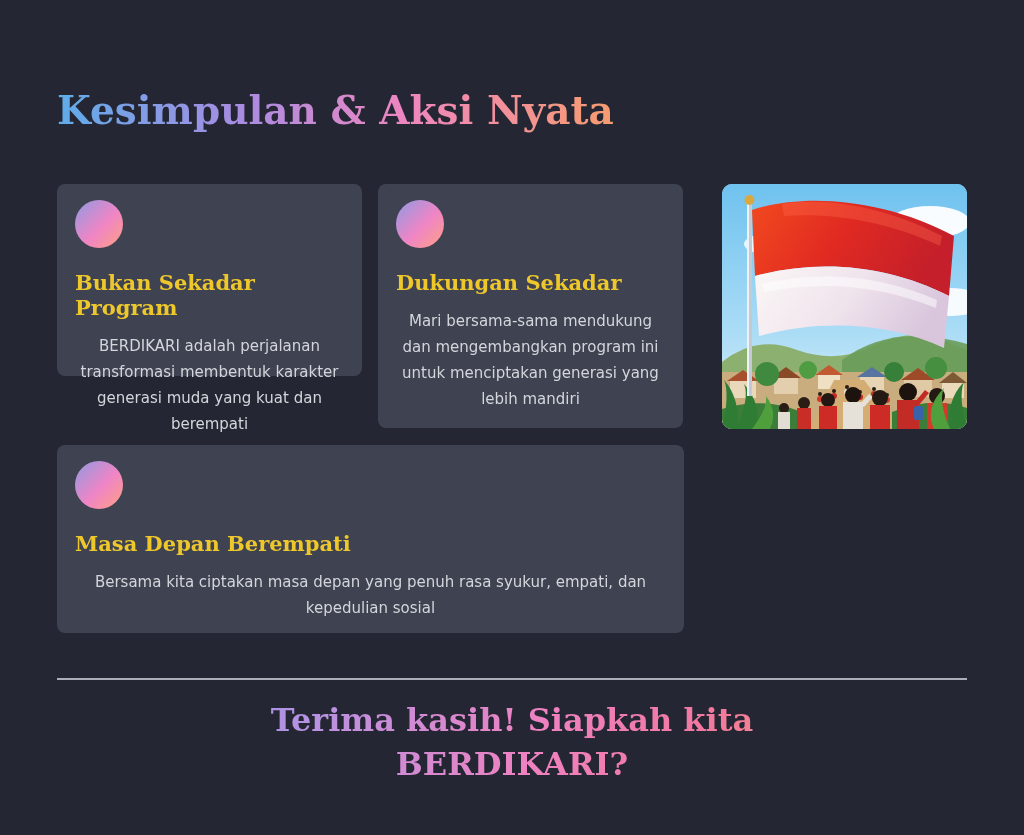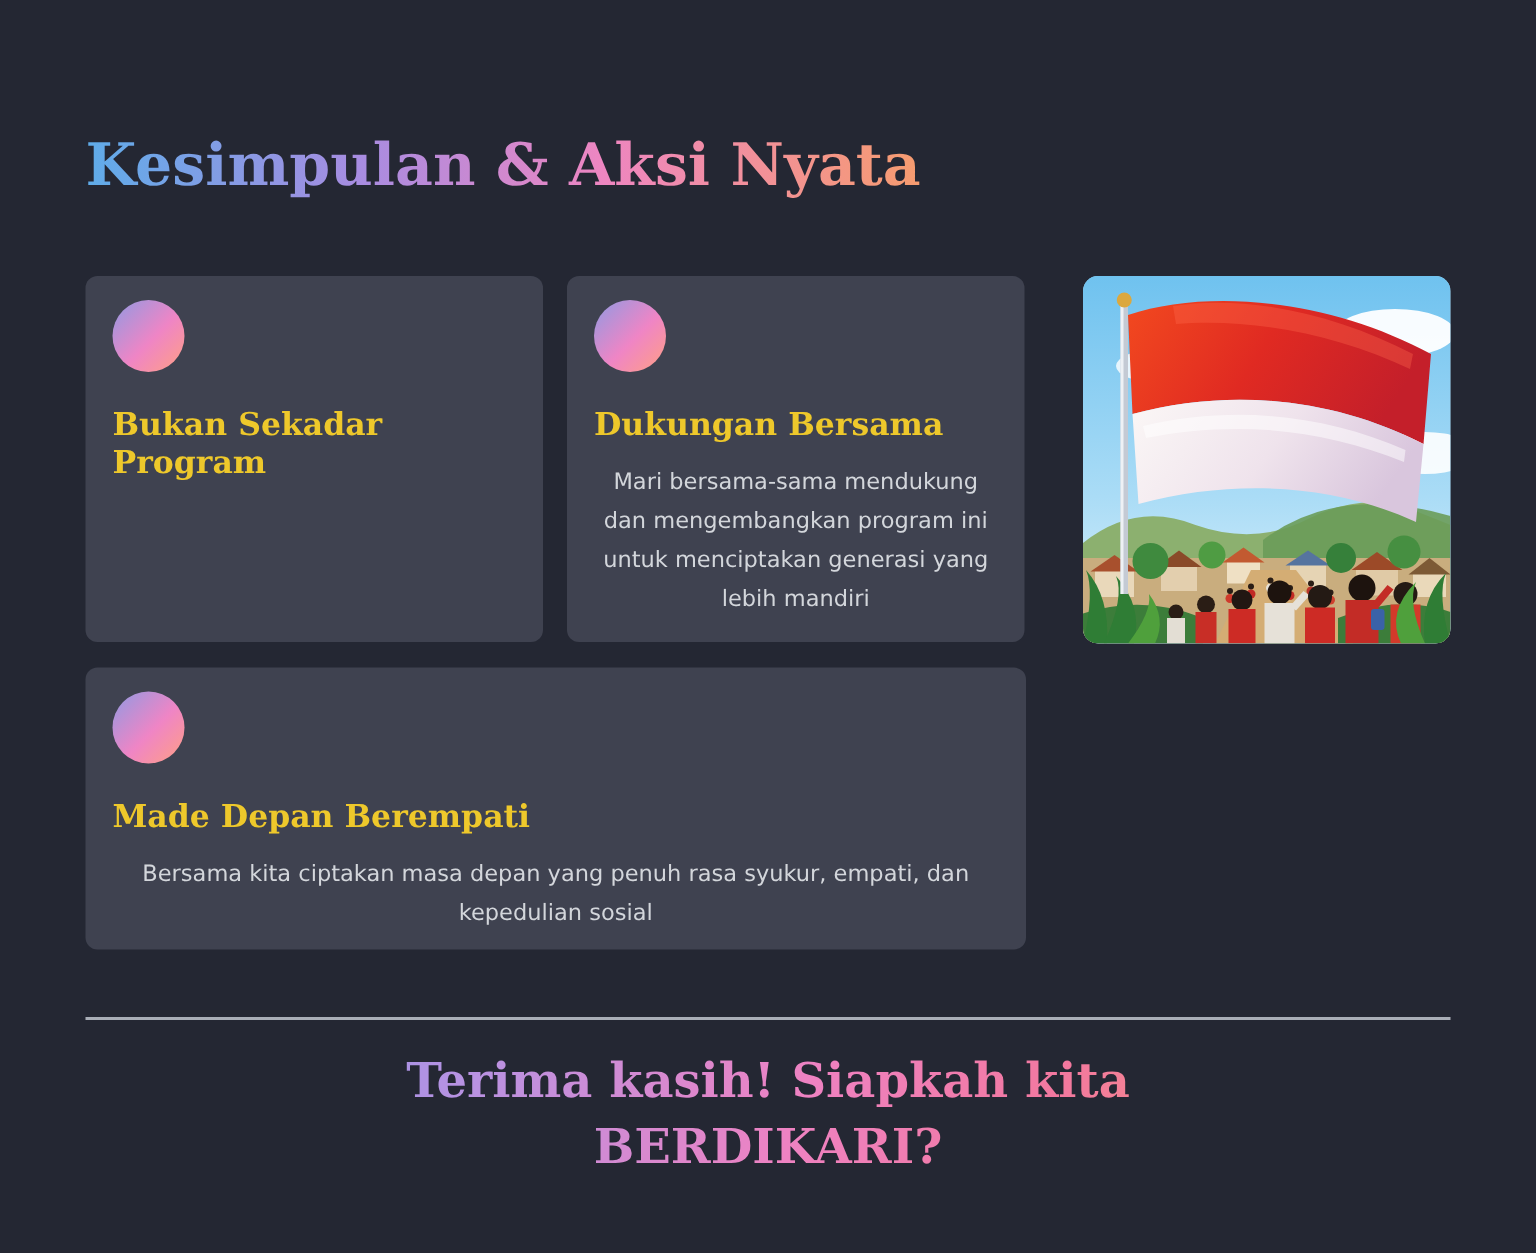--- a/index.html
+++ b/index.html
@@ -20,21 +20,21 @@
     color:transparent;
   }
 
   .card{
     position:absolute;
     background:#3f4250;
     border-radius:8px;
     padding:16px 18px;
     box-sizing:border-box;
   }
-  .card-1{left:57px;top:136px;width:305px;height:244px;}
+  .card-1{left:57px;top:136px;width:305px;height:192px;}
   .card-2{left:378px;top:136px;width:305px;height:244px;}
   .card-3{left:57px;top:397px;width:627px;height:188px;}
 
   .grad-circle{
     width:48px;height:48px;border-radius:50%;
     background:linear-gradient(135deg,#8f9ae3 0%,#ef85c5 55%,#ffa083 100%);
   }
   .card-title{
     margin:22px 0 0 0;
     font-family:"DejaVu Serif","Liberation Serif",serif;
@@ -84,25 +84,26 @@
 </head>
 <body>
 
 <div class="slide">
 
   <h1 class="page-title">Kesimpulan &amp; Aksi Nyata</h1>
 
   <div class="card card-1">
     <div class="grad-circle"></div>
     <h2 class="card-title">Bukan Sekadar Program</h2>
+    <p class="card-body">BERDIKARI adalah perjalanan transformasi membentuk karakter generasi muda yang kuat dan berempati</p>
   </div>
 
   <div class="card card-2">
     <div class="grad-circle"></div>
-    <h2 class="card-title">Dukungan Bersama</h2>
+    <h2 class="card-title">Dukungan Sekadar</h2>
     <p class="card-body">Mari bersama-sama mendukung dan mengembangkan program ini untuk menciptakan generasi yang lebih mandiri</p>
   </div>
 
   <div class="photo" role="img" aria-label="Illustration of the Indonesian red-and-white flag on a pole waving over a village with children in red shirts">
     <svg width="245" height="245" viewBox="0 0 245 245" xmlns="http://www.w3.org/2000/svg">
       <defs>
         <linearGradient id="sky" x1="0" y1="0" x2="0" y2="1">
           <stop offset="0" stop-color="#6fc2ef"></stop>
           <stop offset="0.6" stop-color="#aadcf6"></stop>
           <stop offset="1" stop-color="#dff2fb"></stop>
@@ -206,21 +207,21 @@
 
       <path d="M30 26 C85 8 165 16 232 52 L227 112 C168 82 100 74 33 92 Z" fill="url(#redflag)"></path>
       <path d="M33 92 C100 74 168 82 227 112 L222 164 C170 140 104 134 37 152 Z" fill="url(#whiteflag)"></path>
       <path d="M60 20 C110 12 170 26 220 52 L218 62 C168 38 110 28 62 32 Z" fill="#ff6a4e" opacity="0.35"></path>
       <path d="M40 100 C100 86 160 92 215 116 L214 124 C160 102 102 96 42 108 Z" fill="#ffffff" opacity="0.5"></path>
     </svg>
   </div>
 
   <div class="card card-3">
     <div class="grad-circle"></div>
-    <h2 class="card-title">Made Depan Berempati</h2>
+    <h2 class="card-title">Masa Depan Berempati</h2>
     <p class="card-body">Bersama kita ciptakan masa depan yang penuh rasa syukur, empati, dan kepedulian sosial</p>
   </div>
 
   <hr class="divider">
 
   <div class="closing">
     <div>Terima kasih! Siapkah kita</div>
     <div>BERDIKARI?</div>
   </div>
 

